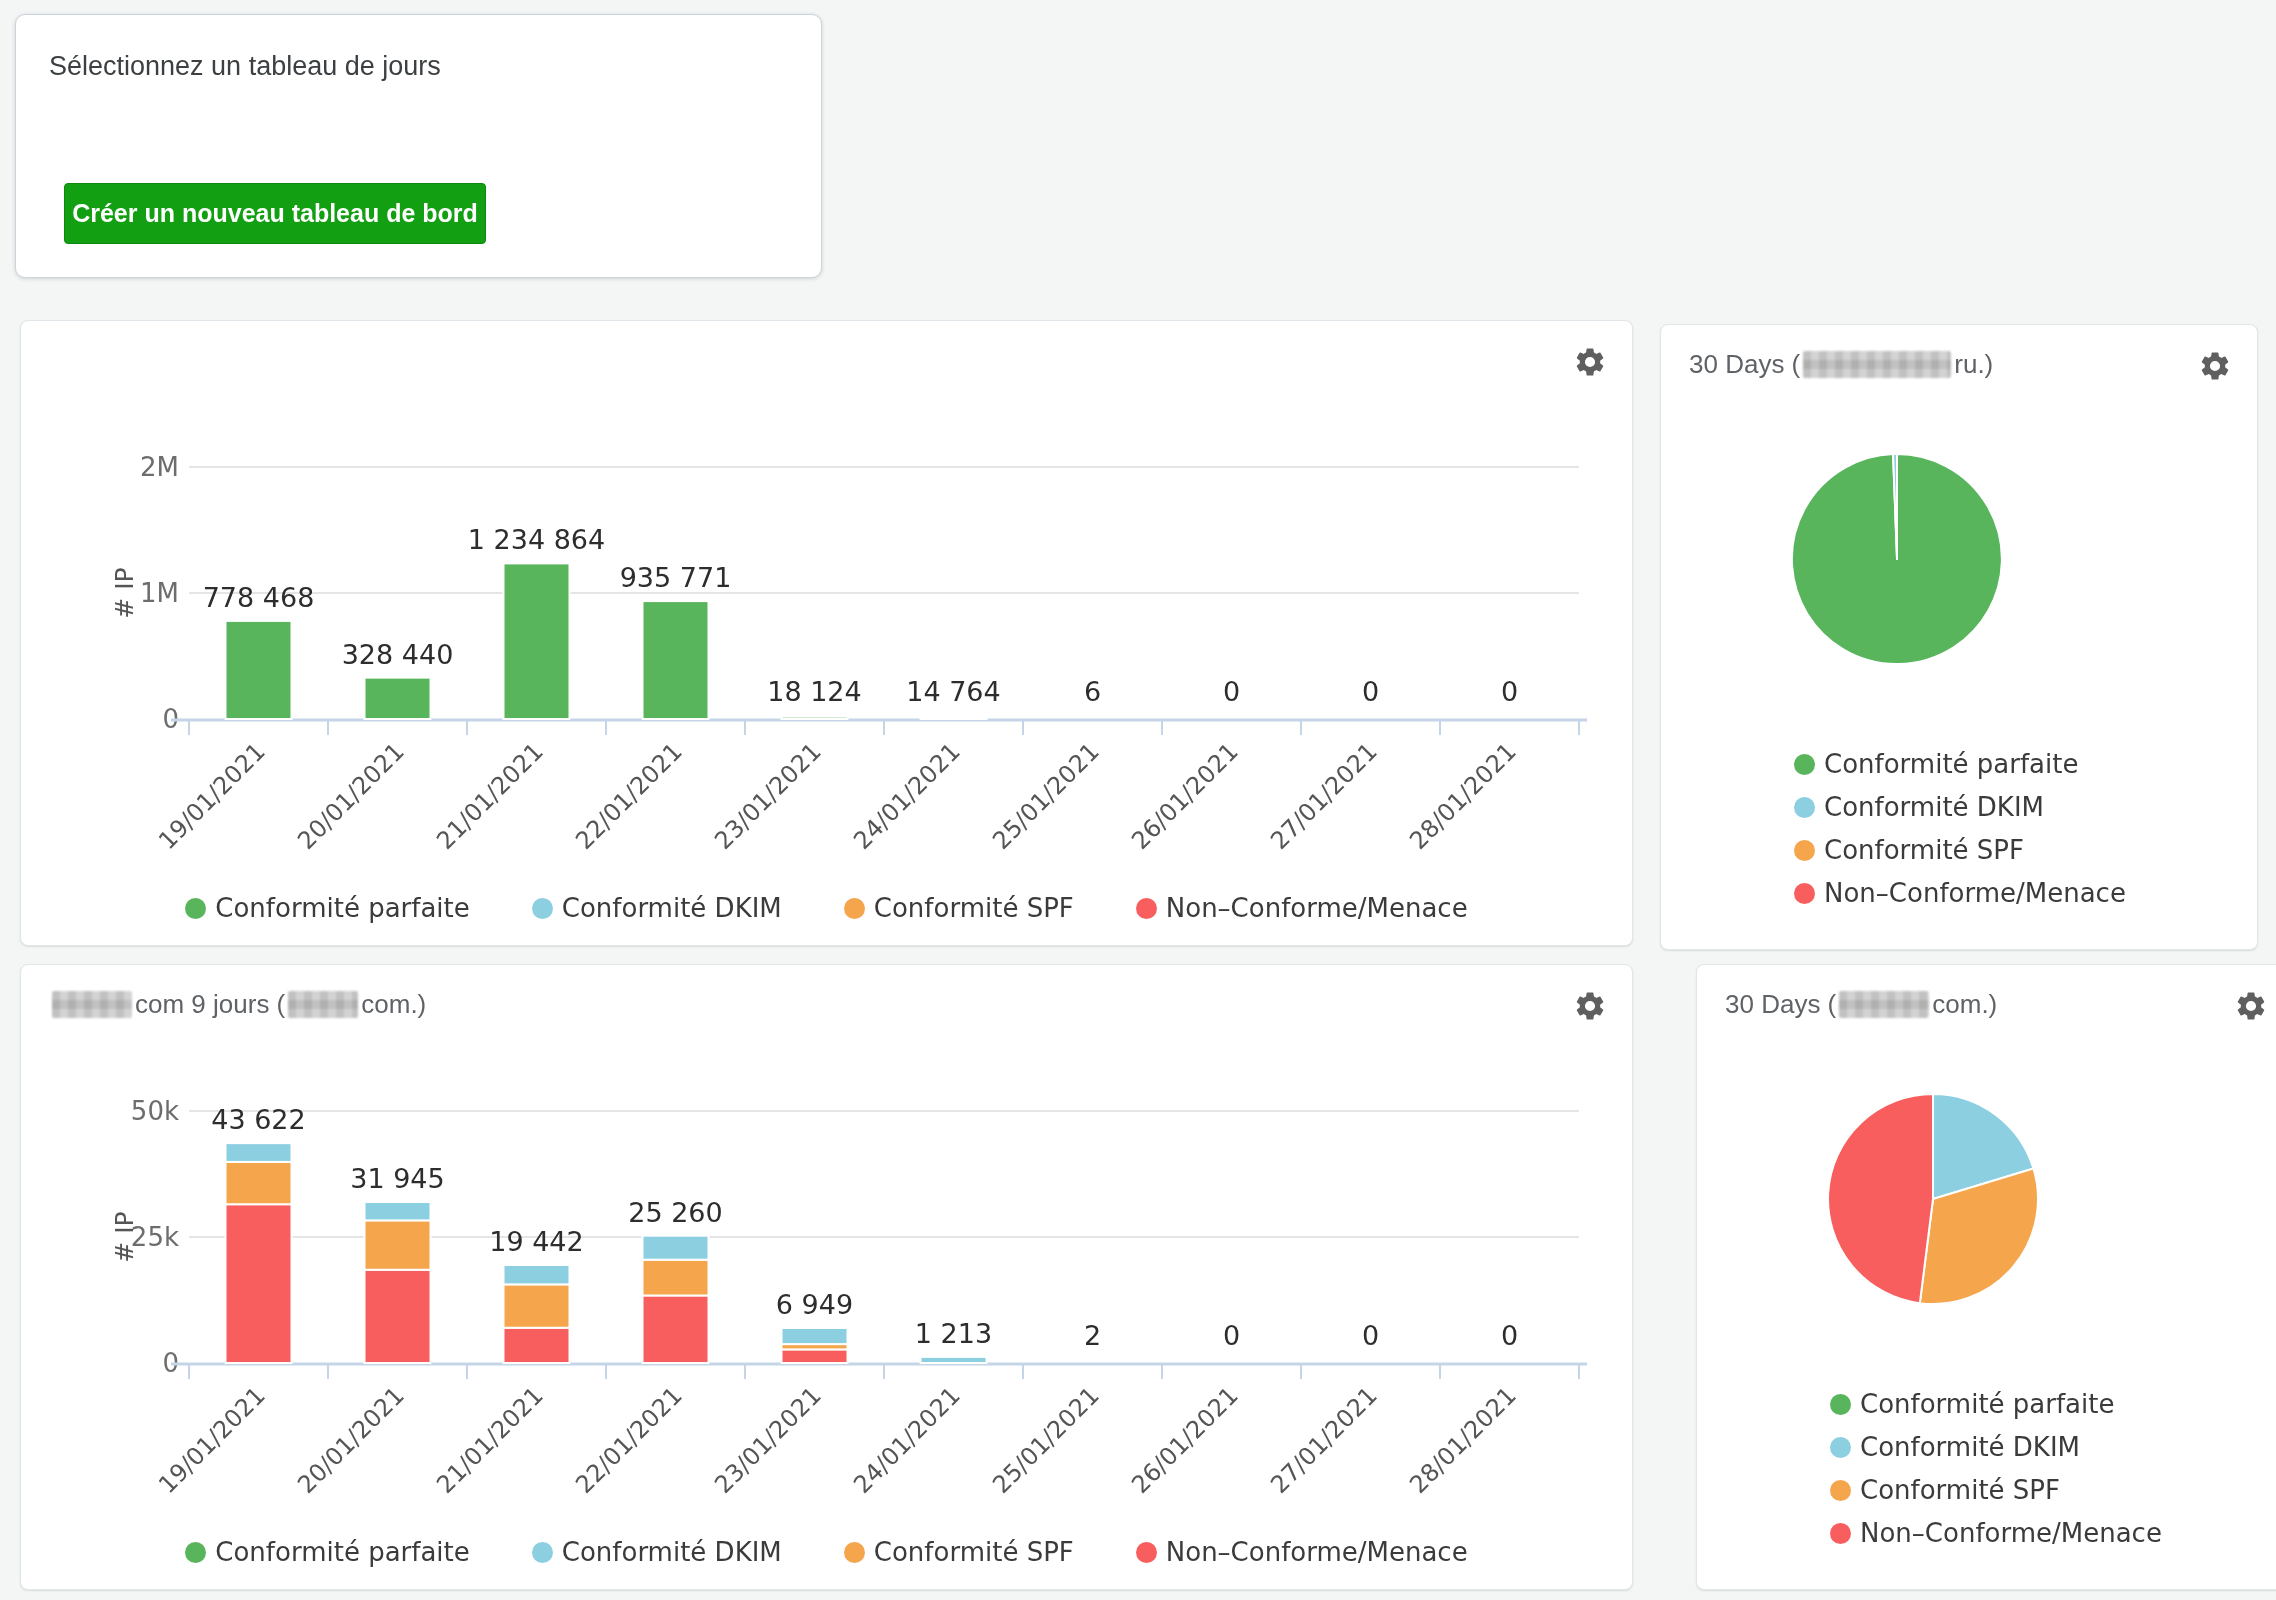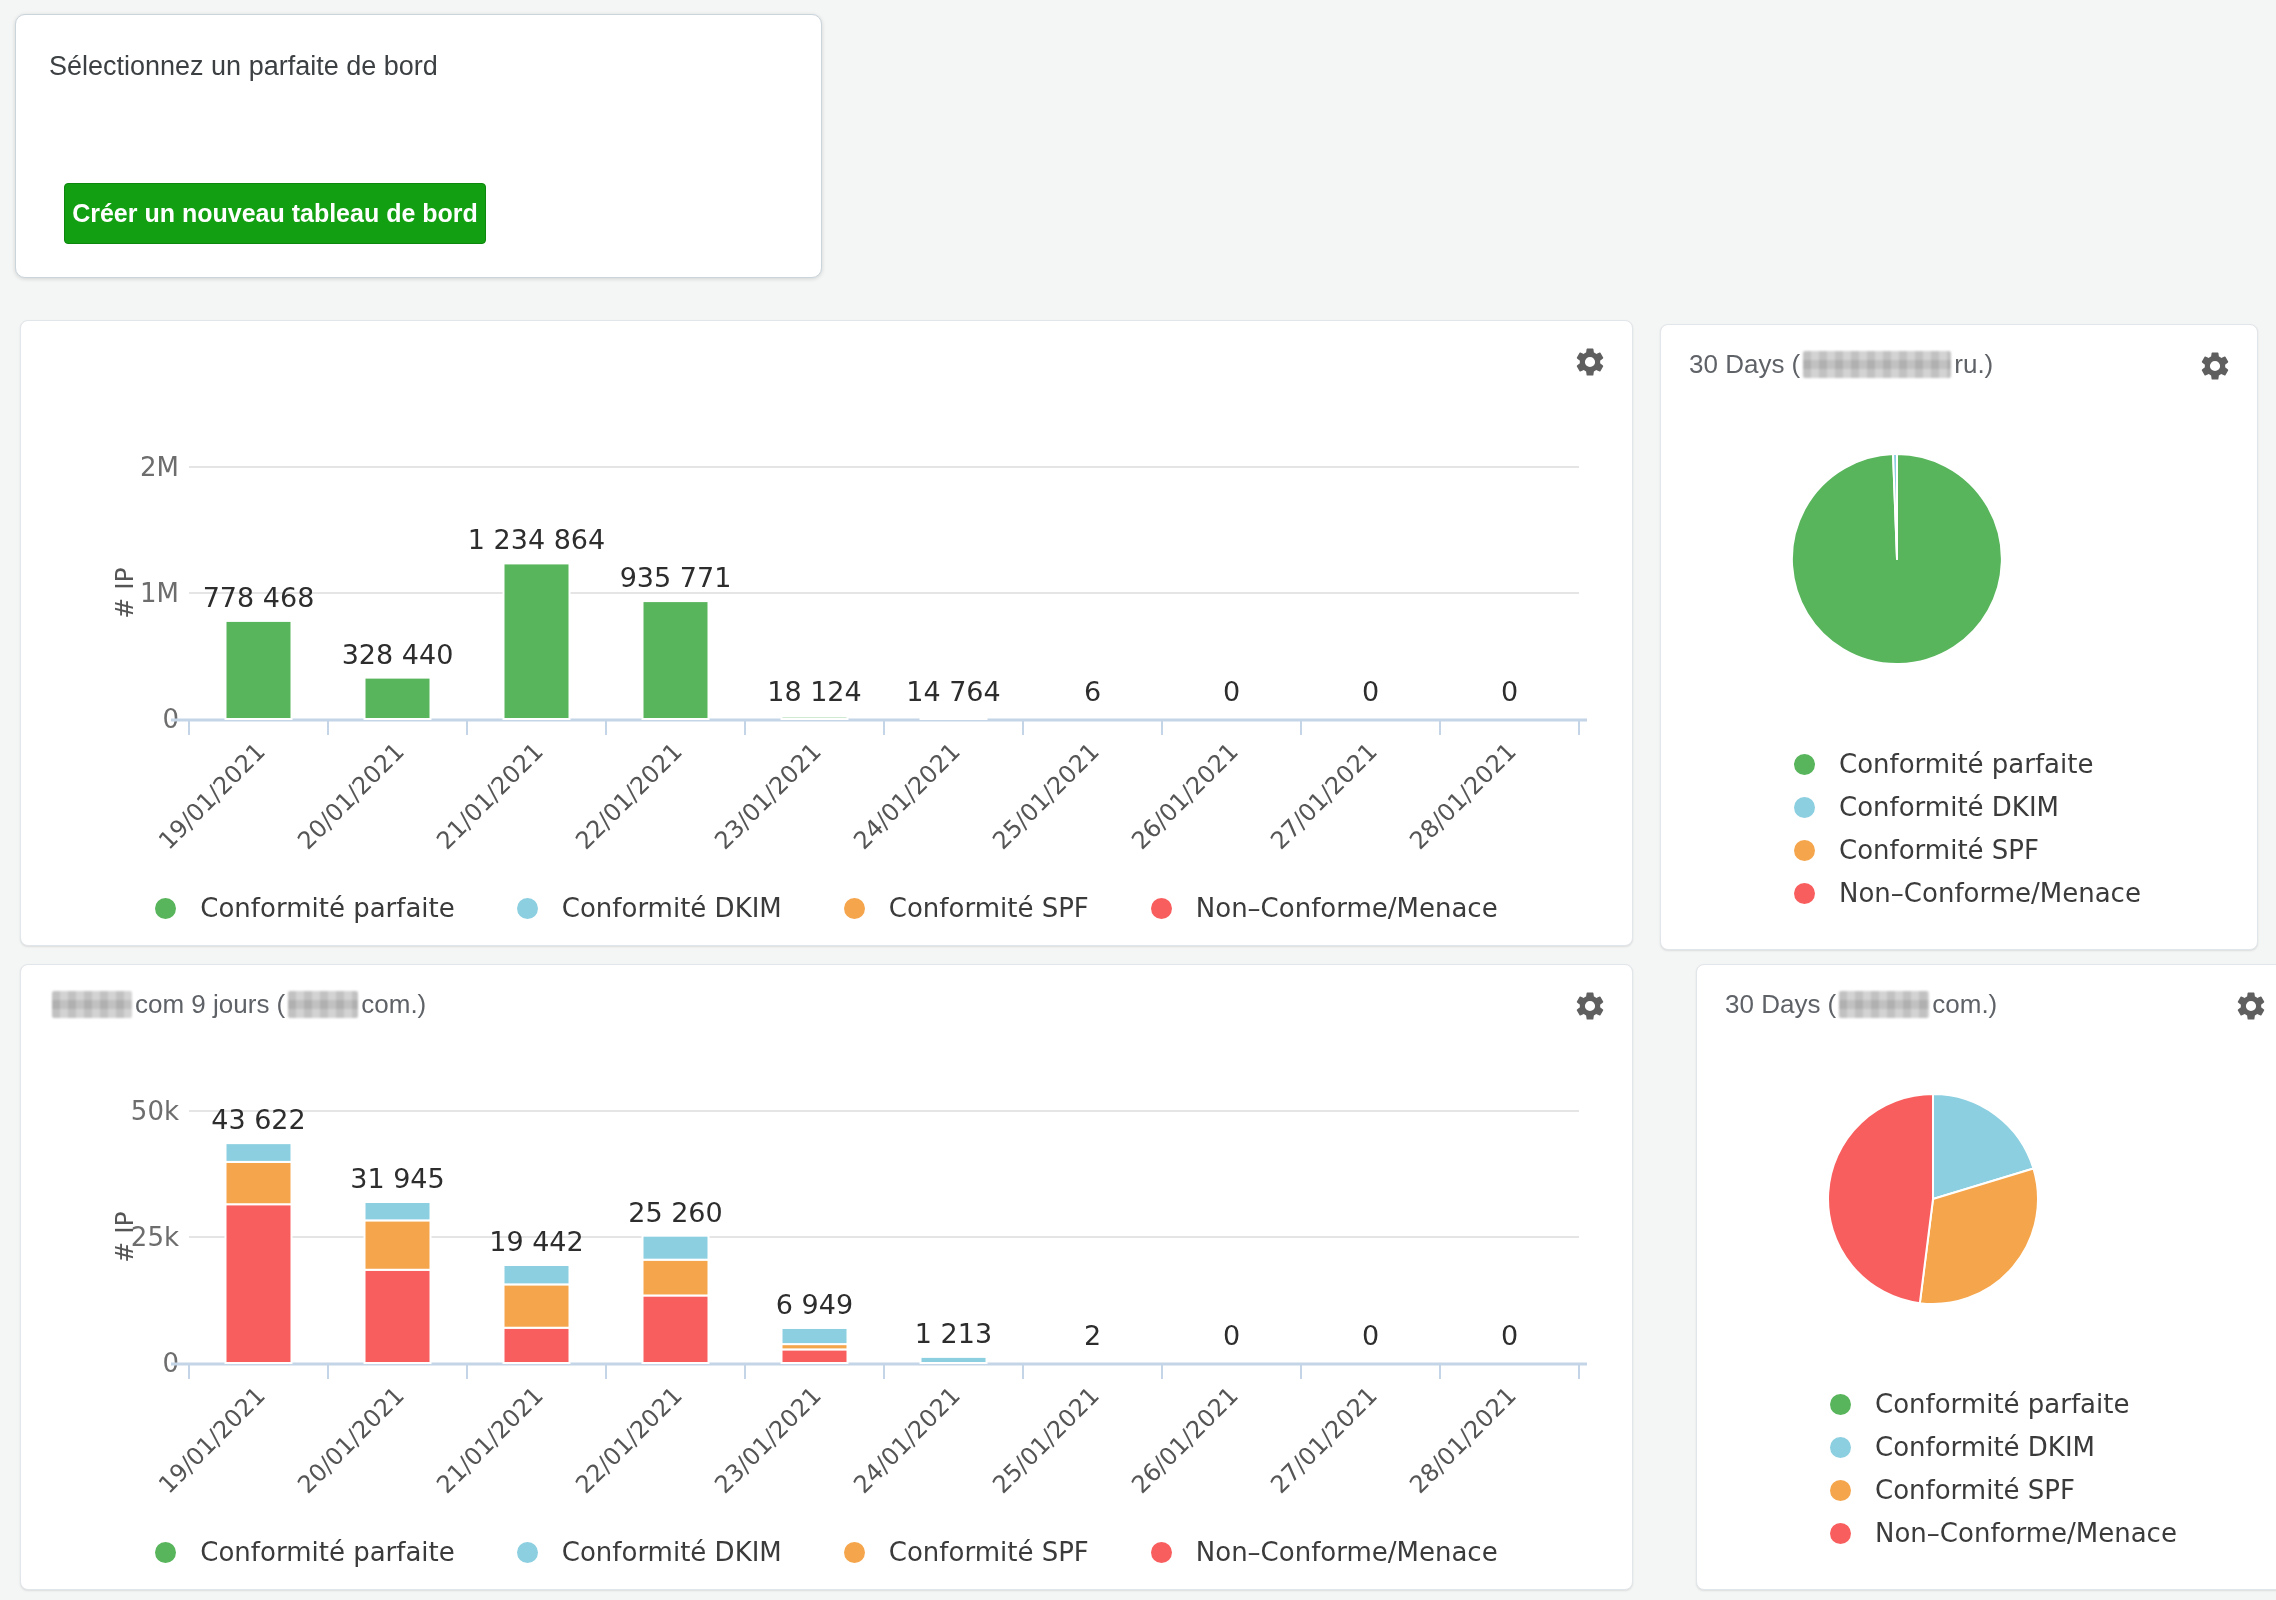--- a/index.html
+++ b/index.html
@@ -32,33 +32,33 @@
     background:
       repeating-linear-gradient(90deg,rgba(120,120,120,.25) 0 8px,rgba(190,190,190,.25) 8px 16px),
       repeating-linear-gradient(0deg,#dadada 0 9px,#c3c3c3 9px 18px);
     filter:blur(1.2px);}
 
   .chart-mount{position:absolute;left:20px;top:76px;}
   .pie-mount{position:absolute;left:0;top:76px;}
 
   .legend-row{position:absolute;left:0;top:572px;width:100%;display:flex;
     justify-content:center;gap:62px;}
-  .legend-item{display:flex;align-items:center;gap:24px;cursor:pointer;}
+  .legend-item{display:flex;align-items:center;gap:9px;cursor:pointer;}
   .legend-dot{width:21px;height:21px;border-radius:50%;}
   .legend-label{font-size:26px;color:#3b3b3b;font-family:"DejaVu Sans",sans-serif;}
 
   .legend-col{position:absolute;left:133px;top:424px;display:flex;flex-direction:column;gap:13px;}
 
   svg text{font-family:"DejaVu Sans",sans-serif;}
 </style>
 </head>
 <body>
 
 <div class="selector-panel">
-  <div class="selector-label">Sélectionnez un parfaite de bord</div>
+  <div class="selector-label">Sélectionnez un tableau de jours</div>
   <button class="create-btn">Créer un nouveau tableau de bord</button>
 </div>
 
 <div class="card" id="card0" style="left:20px;top:320px;width:1611px;height:624px">
   <button class="gear-btn"><svg viewBox="0 0 24 24">
         <path d="M19.14 12.94c.04-.3.06-.61.06-.94 0-.32-.02-.64-.07-.94l2.03-1.58a.49.49 0 0 0 .12-.61l-1.92-3.32a.49.49 0 0 0-.59-.22l-2.39.96c-.5-.38-1.03-.7-1.62-.94l-.36-2.54a.48.48 0 0 0-.48-.41h-3.84c-.24 0-.43.17-.47.41l-.36 2.54c-.59.24-1.13.57-1.62.94l-2.39-.96a.49.49 0 0 0-.59.22L2.74 8.87c-.12.21-.08.47.12.61l2.03 1.58c-.05.3-.09.63-.09.94s.02.64.07.94l-2.03 1.58a.49.49 0 0 0-.12.61l1.92 3.32c.12.22.37.29.59.22l2.39-.96c.5.38 1.03.7 1.62.94l.36 2.54c.05.24.24.41.48.41h3.84c.24 0 .44-.17.47-.41l.36-2.54c.59-.24 1.13-.56 1.62-.94l2.39.96c.22.08.47 0 .59-.22l1.92-3.32a.49.49 0 0 0-.12-.61l-2.01-1.58zM12 15.6A3.6 3.6 0 1 1 12 8.4a3.6 3.6 0 0 1 0 7.2z"></path>
       </svg></button>
   <div class="chart-mount"><svg width="1563" height="508" viewBox="0 0 1563 508">
         <line x1="148" y1="196" x2="1538" y2="196" stroke="#e5e5e5" stroke-width="2"></line>
         <line x1="148" y1="70" x2="1538" y2="70" stroke="#e5e5e5" stroke-width="2"></line>

